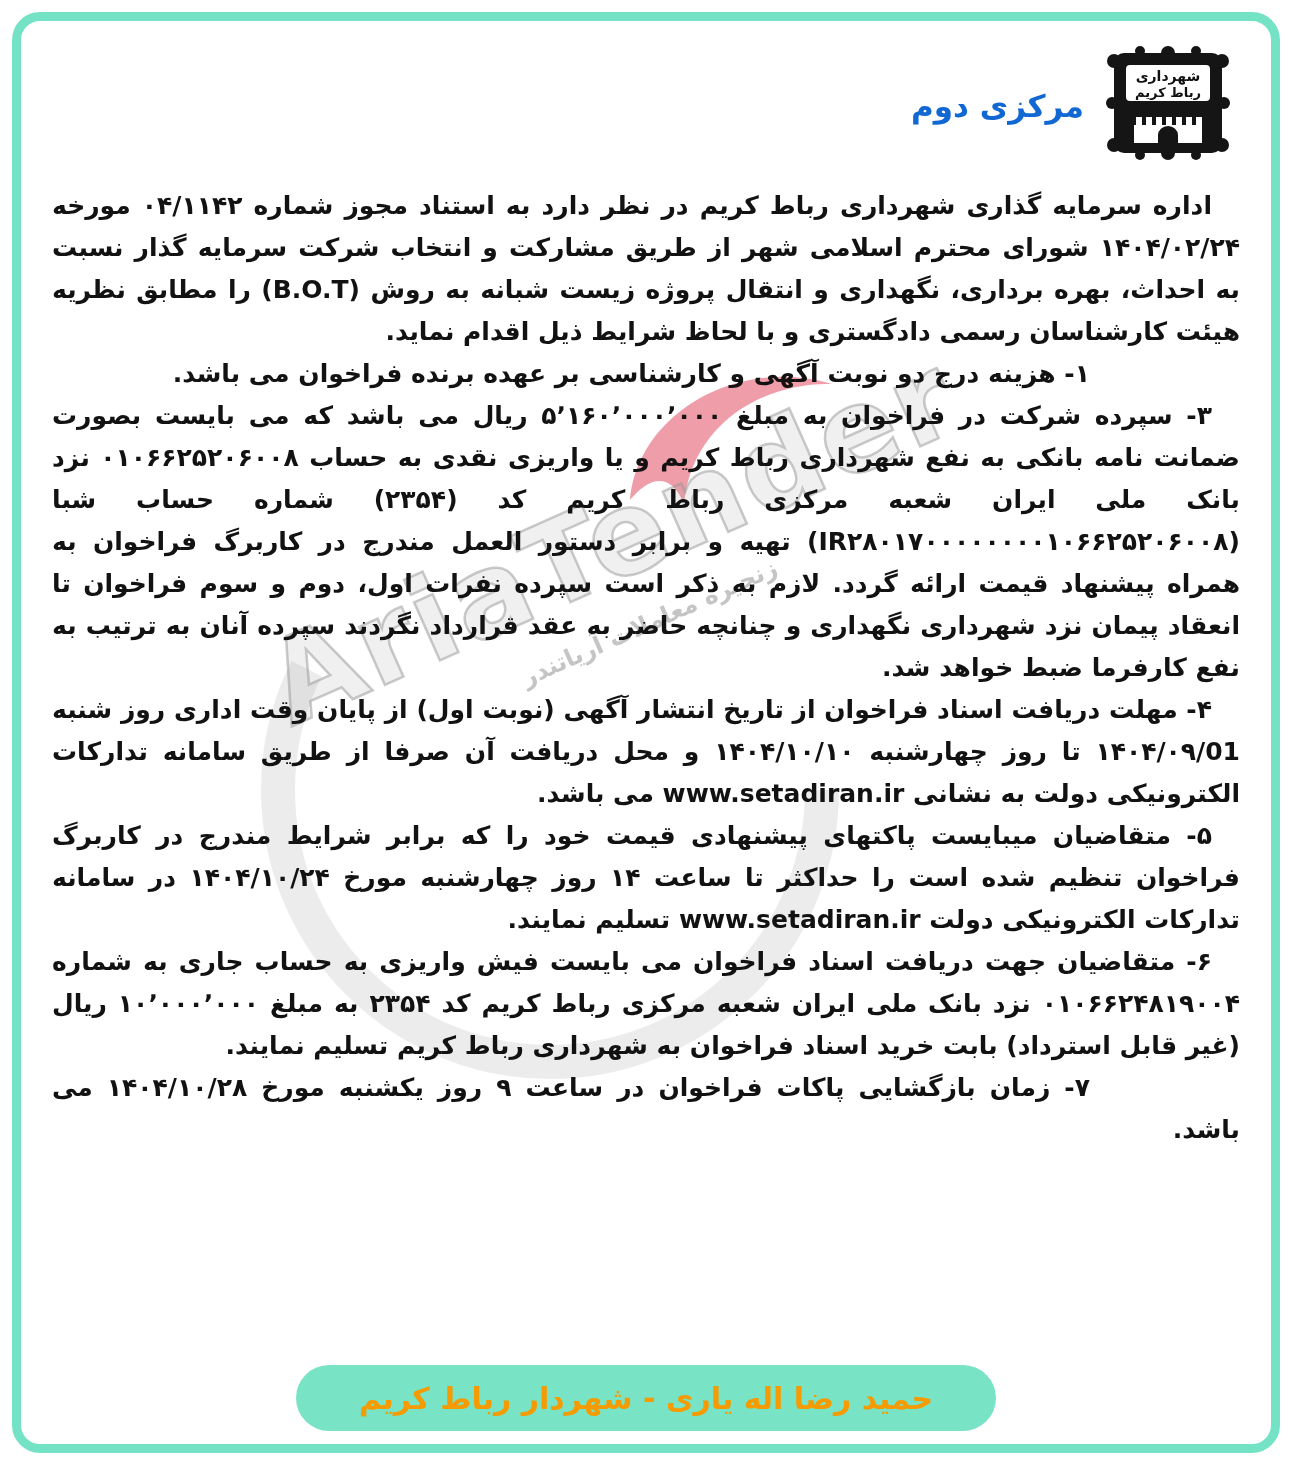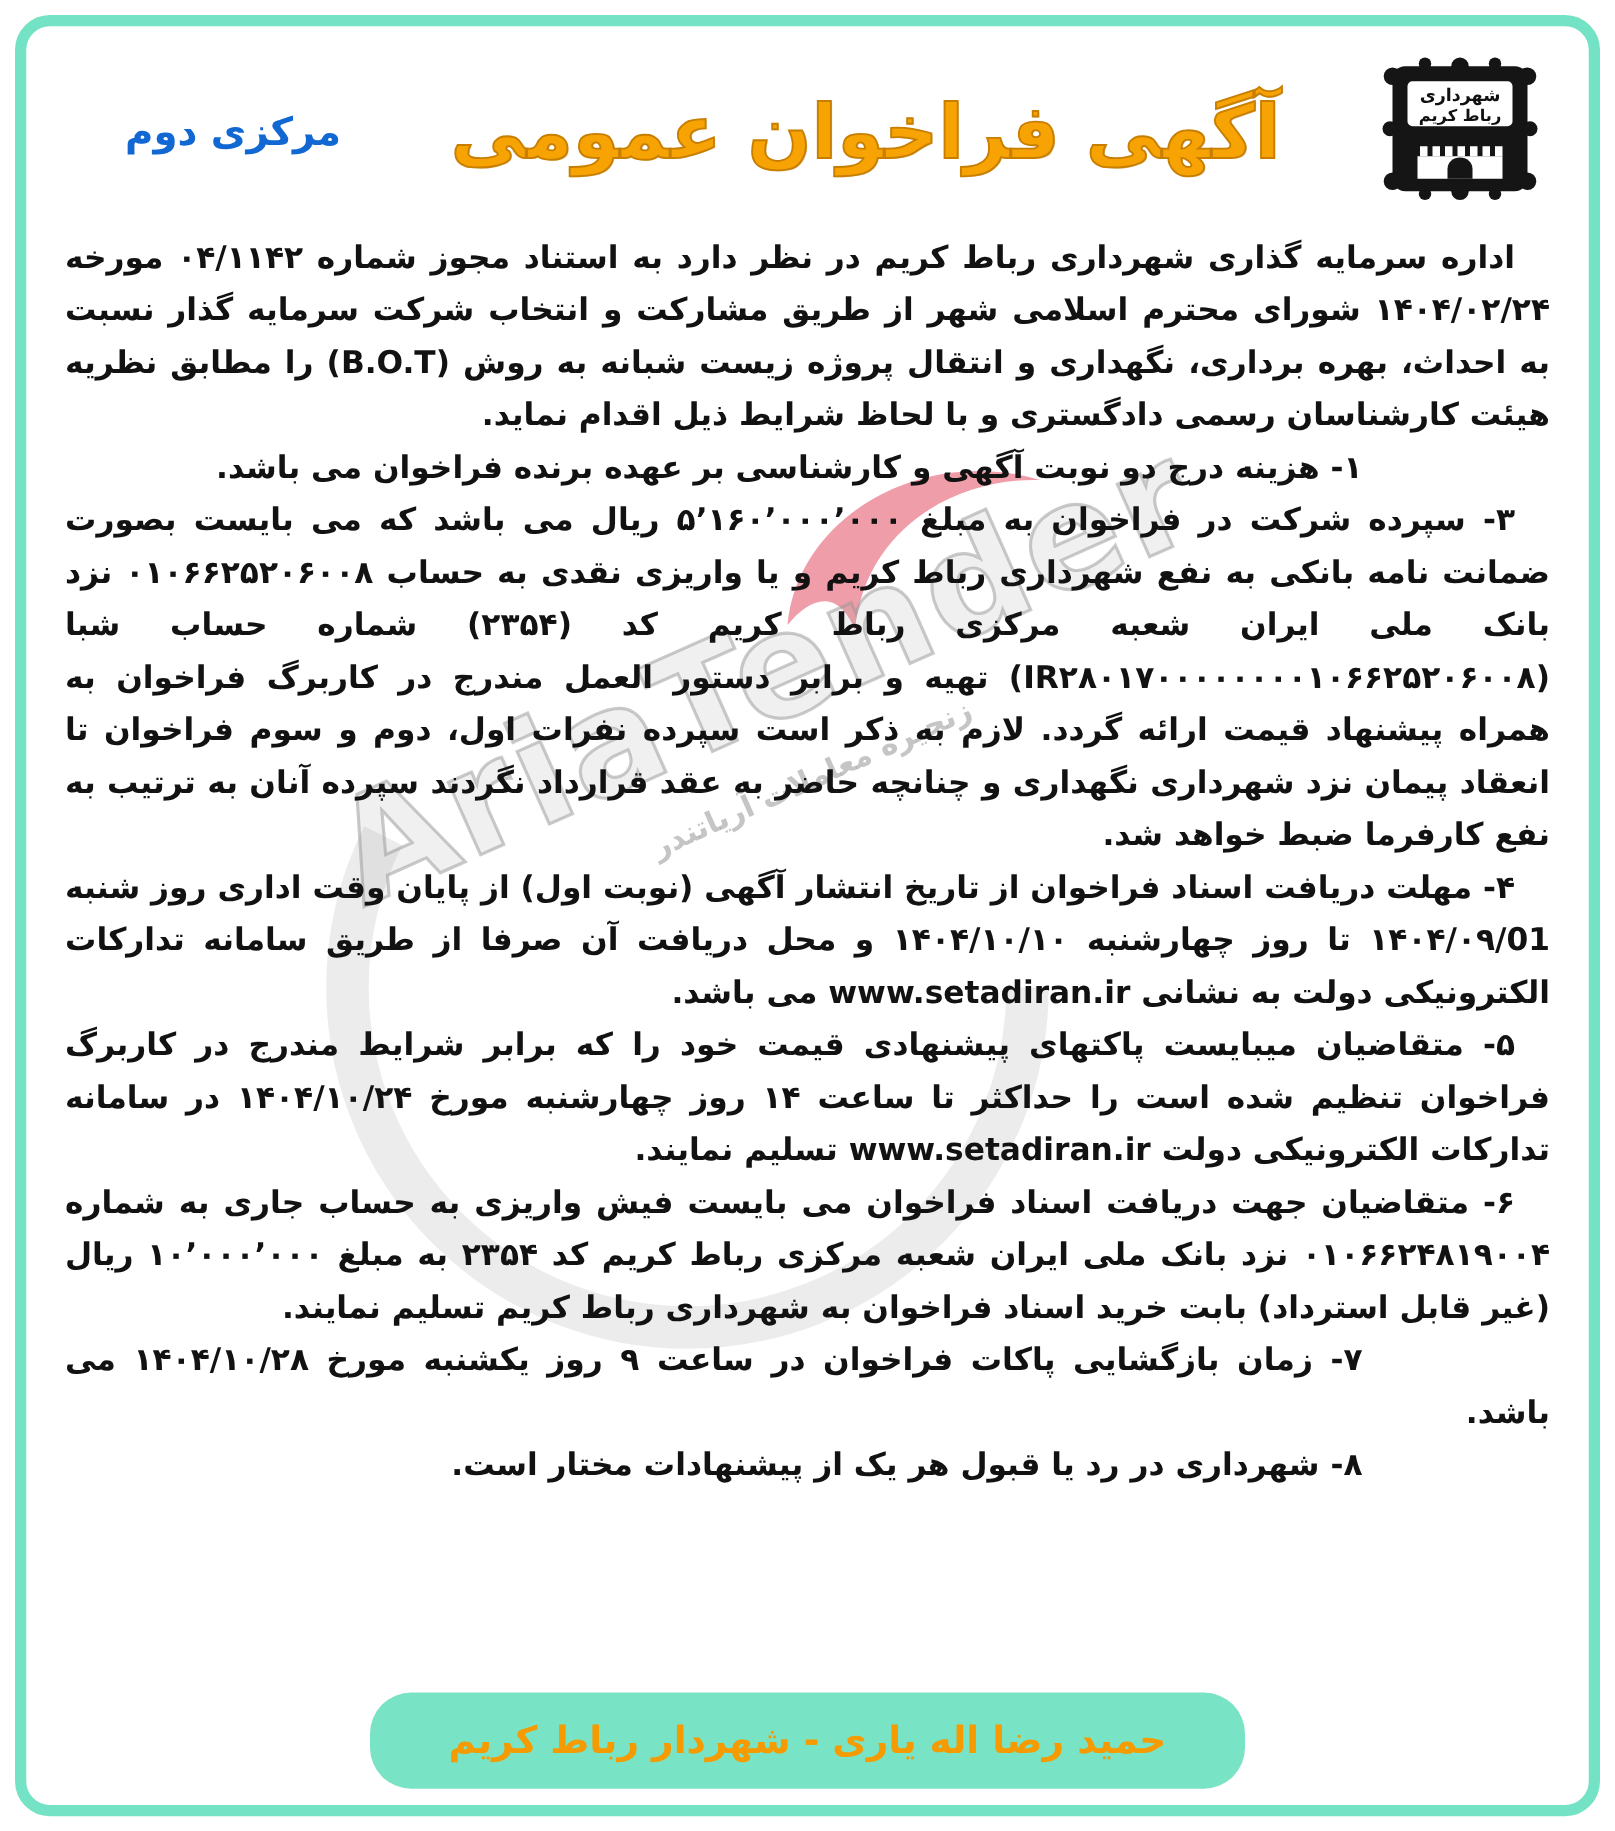--- a/index.html
+++ b/index.html
@@ -64,21 +64,21 @@
     color:#121212; font-weight:bold;
     font-size:25px; line-height:42px;
     text-align:justify;
   }
   .body-text p { text-indent:28px; margin:0; }
   .body-text p.indent-lg { text-indent:150px; }
 
   .signature-bar {
     position:absolute; bottom:34px; left:50%;
     transform:translateX(-50%);
-    width:700px; height:77px;
+    width:700px; height:66px;
     background:#79E3C5; border-radius:33px;
     display:flex; align-items:center; justify-content:center;
     z-index:3;
   }
   .signature-text {
     color:#F59B00; font-size:30px; font-weight:bold;
     direction:rtl;
   }
 </style>
 </head>
@@ -128,32 +128,30 @@
             <rect x="44" y="74" width="6" height="8"></rect>
           <rect x="54" y="74" width="6" height="8"></rect>
             <rect x="64" y="74" width="6" height="8"></rect>
           <rect x="74" y="74" width="6" height="8"></rect>
             <rect x="84" y="74" width="6" height="8"></rect>
           <rect x="94" y="74" width="6" height="8"></rect>
           <path d="M56 100 h20 v-8 a10 9 0 0 0 -20 0 z" fill="#151515"></path>
         </g>
       </svg>
     </div>
-    <div class="page-title">آگهی فراخوان عمومی</div>
     <div class="issue-label">مرکزی دوم</div>
   </div>
 
   <div class="body-text">
     <p>اداره سرمایه گذاری شهرداری رباط کریم در نظر دارد به استناد مجوز شماره ۰۴/۱۱۴۲ مورخه ۱۴۰۴/۰۲/۲۴ شورای محترم اسلامی شهر از طریق مشارکت و انتخاب شرکت سرمایه گذار نسبت به احداث، بهره برداری، نگهداری و انتقال پروژه زیست شبانه به روش (B.O.T) را مطابق نظریه هیئت کارشناسان رسمی دادگستری و با لحاظ شرایط ذیل اقدام نماید.</p>
     <p class="indent-lg">۱- هزینه درج دو نوبت آگهی و کارشناسی بر عهده برنده فراخوان می باشد.</p>
     <p>۳- سپرده شرکت در فراخوان به مبلغ ۵٬۱۶۰٬۰۰۰٬۰۰۰ ریال می باشد که می بایست بصورت ضمانت نامه بانکی به نفع شهرداری رباط کریم و یا واریزی نقدی به حساب ۰۱۰۶۶۲۵۲۰۶۰۰۸ نزد بانک ملی ایران شعبه مرکزی رباط کریم کد (۲۳۵۴) شماره حساب شبا (IR۲۸۰۱۷۰۰۰۰۰۰۰۰۱۰۶۶۲۵۲۰۶۰۰۸) تهیه و برابر دستور العمل مندرج در کاربرگ فراخوان به همراه پیشنهاد قیمت ارائه گردد. لازم به ذکر است سپرده نفرات اول، دوم و سوم فراخوان تا انعقاد پیمان نزد شهرداری نگهداری و چنانچه حاضر به عقد قرارداد نگردند سپرده آنان به ترتیب به نفع کارفرما ضبط خواهد شد.</p>
     <p>۴- مهلت دریافت اسناد فراخوان از تاریخ انتشار آگهی (نوبت اول) از پایان وقت اداری روز شنبه ۱۴۰۴/۰۹/01 تا روز چهارشنبه ۱۴۰۴/۱۰/۱۰ و محل دریافت آن صرفا از طریق سامانه تدارکات الکترونیکی دولت به نشانی www.setadiran.ir می باشد.</p>
     <p>۵- متقاضیان میبایست پاکتهای پیشنهادی قیمت خود را که برابر شرایط مندرج در کاربرگ فراخوان تنظیم شده است را حداکثر تا ساعت ۱۴ روز چهارشنبه مورخ ۱۴۰۴/۱۰/۲۴ در سامانه تدارکات الکترونیکی دولت www.setadiran.ir تسلیم نمایند.</p>
     <p>۶- متقاضیان جهت دریافت اسناد فراخوان می بایست فیش واریزی به حساب جاری به شماره ۰۱۰۶۶۲۴۸۱۹۰۰۴ نزد بانک ملی ایران شعبه مرکزی رباط کریم کد ۲۳۵۴ به مبلغ ۱۰٬۰۰۰٬۰۰۰ ریال (غیر قابل استرداد) بابت خرید اسناد فراخوان به شهرداری رباط کریم تسلیم نمایند.</p>
     <p class="indent-lg">۷- زمان بازگشایی پاکات فراخوان در ساعت ۹ روز یکشنبه مورخ ۱۴۰۴/۱۰/۲۸ می باشد.</p>
-    <p class="indent-lg">۸- شهرداری در رد یا قبول هر یک از پیشنهادات مختار است.</p>
   </div>
 
 </div>
 
 <div class="signature-bar">
   <div class="signature-text">حمید رضا اله یاری - شهردار رباط کریم</div>
 </div>
 
 </body></html>

